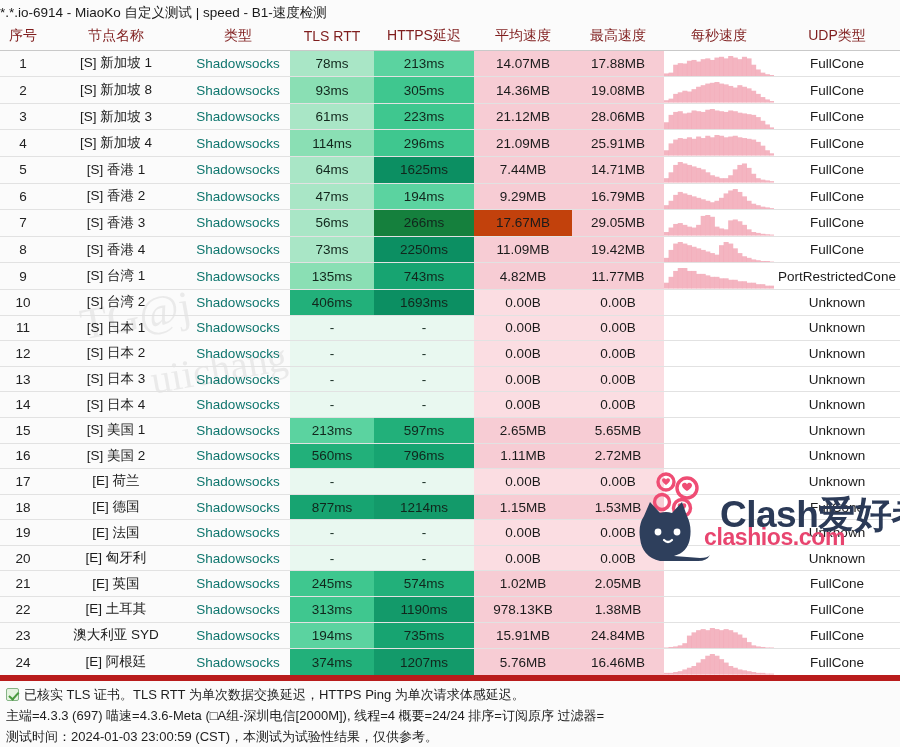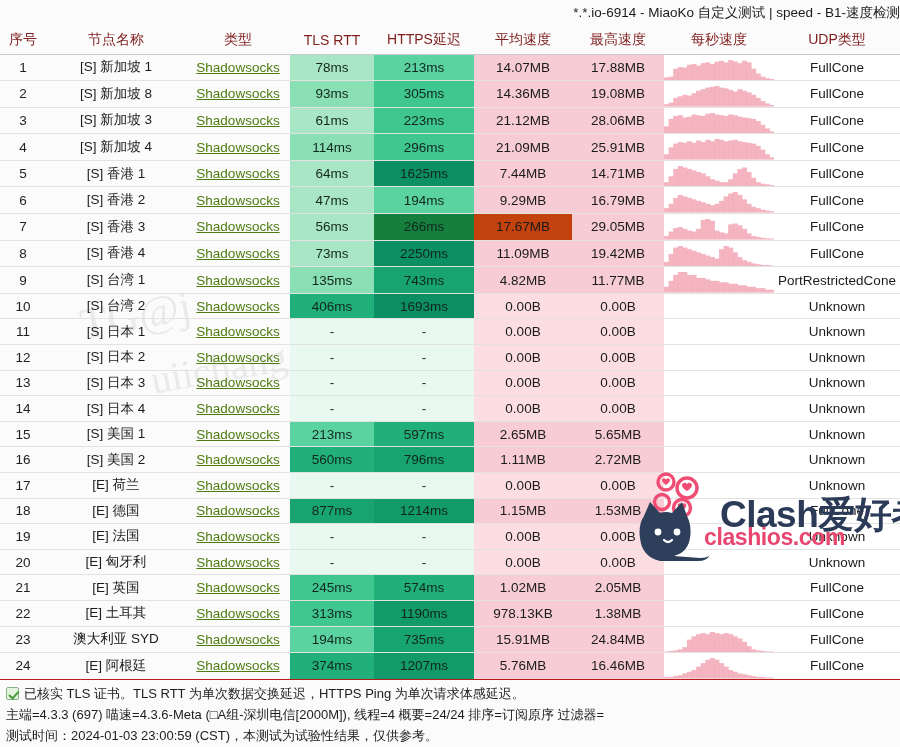--- a/index.html
+++ b/index.html
@@ -14,21 +14,21 @@
     width: 900px; height: 747px;
     background: #fbfbfb;
     display: flex;
     flex-direction: column;
   }
 
   
   .titlebar {
     height: 26px;
     line-height: 26px;
-    text-align: right;
+    text-align: left;
     font-size: 13.5px;
     color: #1a1a1a;
     background: #fbfbfb;
     white-space: nowrap;
     overflow: hidden;
     position: relative;
     z-index: 4;
   }
 
   
@@ -50,36 +50,36 @@
     font-weight: normal;
   }
   table.grid thead th {
     height: 28px;
     font-size: 14px;
     background: #fbfbfb;
     color: #7f1d1d;
     border-bottom: 1px solid #c9c9c9;
   }
   table.grid tbody tr { border-bottom: 1px solid #e2e2e2; }
-  table.grid tbody tr:last-child { border-bottom: 1px solid #b91c1c; margin-top: 32px; }
+  table.grid tbody tr:last-child { border-bottom: 6px solid #b91c1c; margin-top: 32px; }
 
   
   .c-idx   { width: 46px; }
   .c-name  { width: 140px; }
   .c-type  { width: 104px; }
   .c-tls   { width: 84px; }
   .c-https { width: 100px; }
   .c-avg   { width: 98px; }
   .c-max   { width: 92px; }
   .c-sec   { width: 110px; }
   .c-udp   { width: 126px; }
 
   td.idx  { color: #222; }
   td.name { color: #1b1b1b; }
-  td.type { color: #4d7c0f; text-decoration: underline; }
+  td.type { color: #0f766e; }
   td.cell-lat { color: #11261c; }
   td.cell-spd { color: #1b1b1b; }
   td.udp  { color: #1b1b1b; background: #ffffff; }
   td.sec  { background: #ffffff; padding: 0; }
 
   
   .spark {
     display: block;
     width: 100%;
     height: 25.6px;

